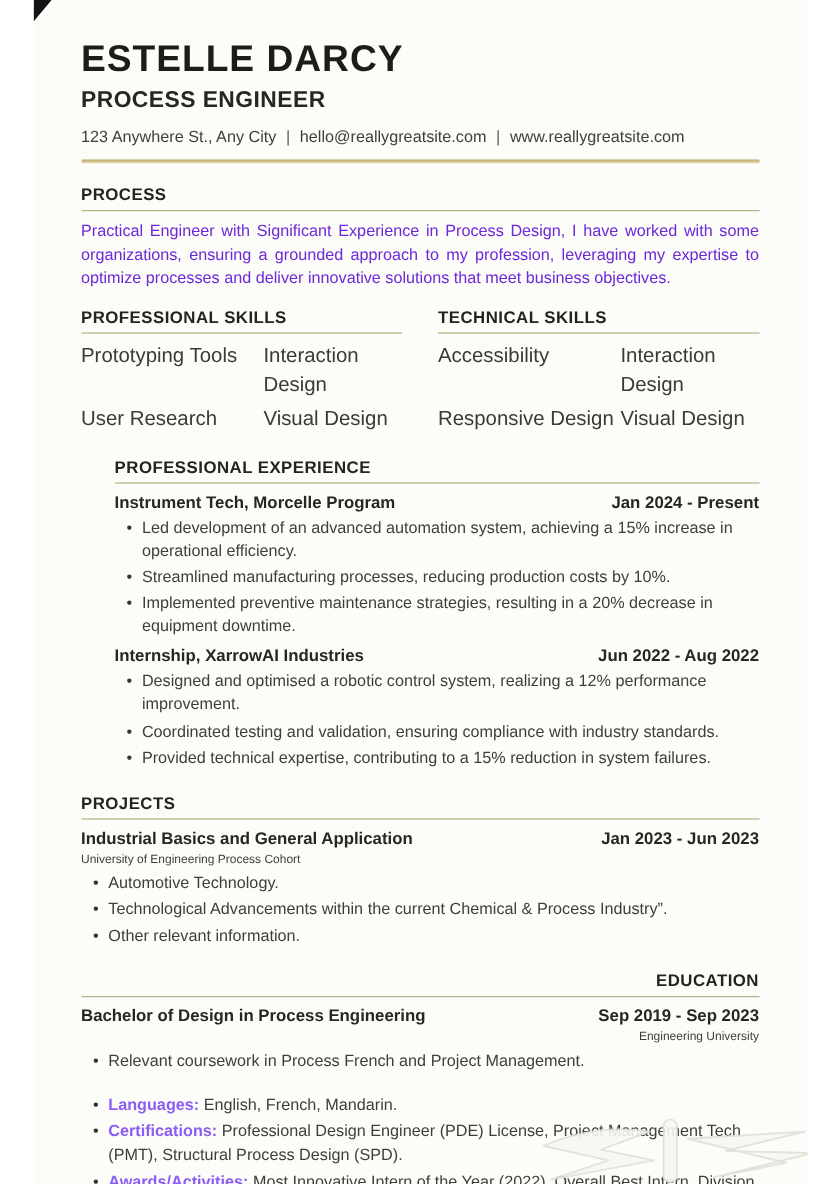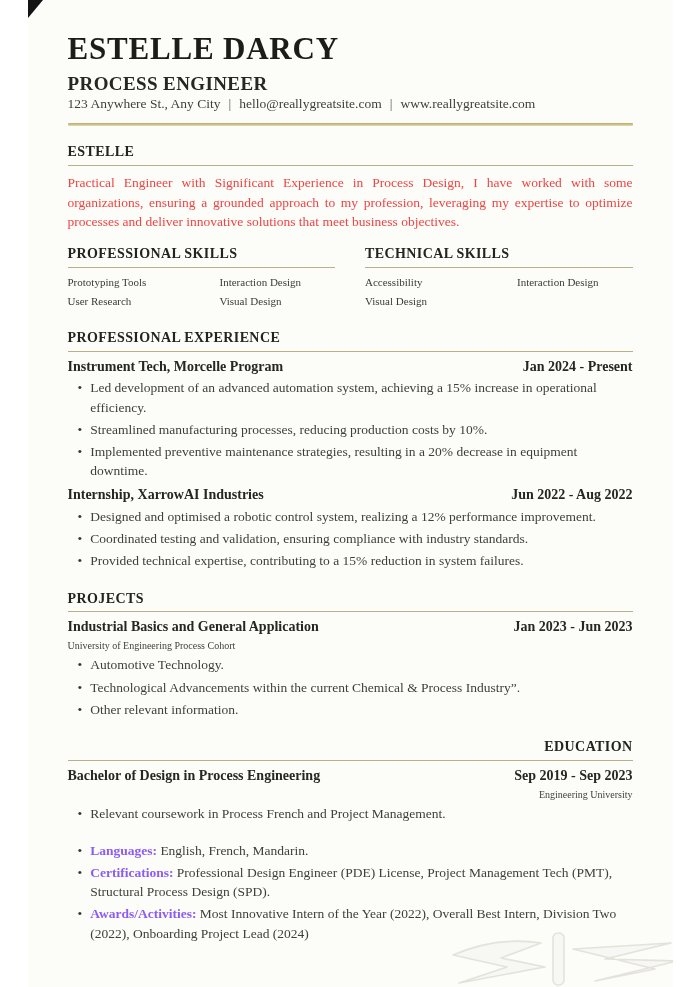--- a/index.html
+++ b/index.html
@@ -3,67 +3,67 @@
 <meta charset="utf-8">
 <style>
   * { box-sizing: border-box; }
   html, body { margin: 0; padding: 0; background: #ffffff; }
   .page {
     position: relative;
     width: 645px;
     height: 987px;
     margin: 0 auto;
     background: #fcfcf8;
-    font-family: Liberation Serif, serif;
+    font-family: Liberation Sans, sans-serif;
     color: #3b3b39;
     overflow: hidden;
     padding: 32px 40px 0 40px;
   }
   .corner-mark {
     position: absolute; top: 0; left: 0;
     width: 0; height: 0;
     border-top: 18px solid #141414;
     border-right: 15px solid transparent;
   }
   
   .name {
     margin: 0; font-size: 31px; line-height: 1.1; font-weight: bold;
     letter-spacing: 0.8px; color: #1c1c1a;
   }
   .job-title {
     margin: 8px 0 0; font-size: 19px; line-height: 1.05; font-weight: bold;
     letter-spacing: 0.4px; color: #262624;
   }
-  .contact { margin-top: 2px; font-size: 13.5px; color: #3e3e3c; line-height: 1.2; }
+  .contact { margin-top: 12px; font-size: 13.5px; color: #3e3e3c; line-height: 1.2; }
   .contact .sep { margin: 0 8px; color: #5a5a58; font-weight: 400; }
   .gold-rule {
     margin-top: 11px; height: 3px;
     background: linear-gradient(to bottom, #b9a96b, #e4dcae);
     border-radius: 1px;
   }
   
   .sec-h {
     margin: 0; font-size: 14px; line-height: 1.2; font-weight: bold;
     letter-spacing: 0.4px; color: #232321;
     padding-bottom: 4px; border-bottom: 1.6px solid #b7b089;
   }
   .sec-summary { margin-top: 18px; }
   .summary-text {
     margin: 7px 0 0; font-size: 13.5px; line-height: 1.45;
-    text-align: justify; color: #ef4444;
+    text-align: justify; color: #6d28d9;
   }
   .skills-row {
     margin-top: 14px;
     display: grid; grid-template-columns: 1fr 1fr; column-gap: 30px;
   }
   .skill-cols {
     margin-top: 7px; display: grid; grid-template-columns: 152px 1fr;
-    row-gap: 4px; font-size: 11px; line-height: 1.42; color: #3a3a38;
-  }
-  .sec-exp { margin-top: 20px; }
+    row-gap: 4px; font-size: 17px; line-height: 1.42; color: #3a3a38;
+  }
+  .sec-exp { margin-top: 20px; margin-left: 28px; }
   .entry-head {
     margin-top: 6px; display: flex; justify-content: space-between; align-items: baseline;
     font-size: 14px; line-height: 1.35; font-weight: bold; color: #262624;
   }
   .entry-sub { margin-top: 2px; font-size: 10px; line-height: 1.42; color: #3e3e3c; }
   ul.bullets { list-style: none; margin: 2px 0 0; padding: 0 0 0 10px; }
   ul.bullets li {
     display: flex; gap: 8px; margin-bottom: 3px;
     font-size: 13.5px; line-height: 1.42; color: #3e3e3c;
   }
@@ -87,39 +87,40 @@
   <header>
     <h1 class="name">ESTELLE DARCY</h1>
     <h2 class="job-title">PROCESS ENGINEER</h2>
     <div class="contact">
       <span>123 Anywhere St., Any City</span><span class="sep">|</span><span>hello@reallygreatsite.com</span><span class="sep">|</span><span>www.reallygreatsite.com</span>
     </div>
     <div class="gold-rule"></div>
   </header>
 
   <section class="sec-summary">
-    <h3 class="sec-h">ESTELLE</h3>
+    <h3 class="sec-h">PROCESS</h3>
     <p class="summary-text">Practical Engineer with Significant Experience in Process Design, I have worked with some organizations, ensuring a grounded approach to my profession, leveraging my expertise to optimize processes and deliver innovative solutions that meet business objectives.</p>
   </section>
 
   <section class="skills-row">
     <div>
       <h3 class="sec-h">PROFESSIONAL SKILLS</h3>
       <div class="skill-cols">
         <span>Prototyping Tools</span>
         <span>Interaction Design</span>
         <span>User Research</span>
         <span>Visual Design</span>
       </div>
     </div>
     <div>
       <h3 class="sec-h">TECHNICAL SKILLS</h3>
       <div class="skill-cols">
         <span>Accessibility</span>
         <span>Interaction Design</span>
+        <span>Responsive Design</span>
         <span>Visual Design</span>
       </div>
     </div>
   </section>
 
   <section class="sec-exp">
     <h3 class="sec-h">PROFESSIONAL EXPERIENCE</h3>
 
     <div>
       <div class="entry-head">

